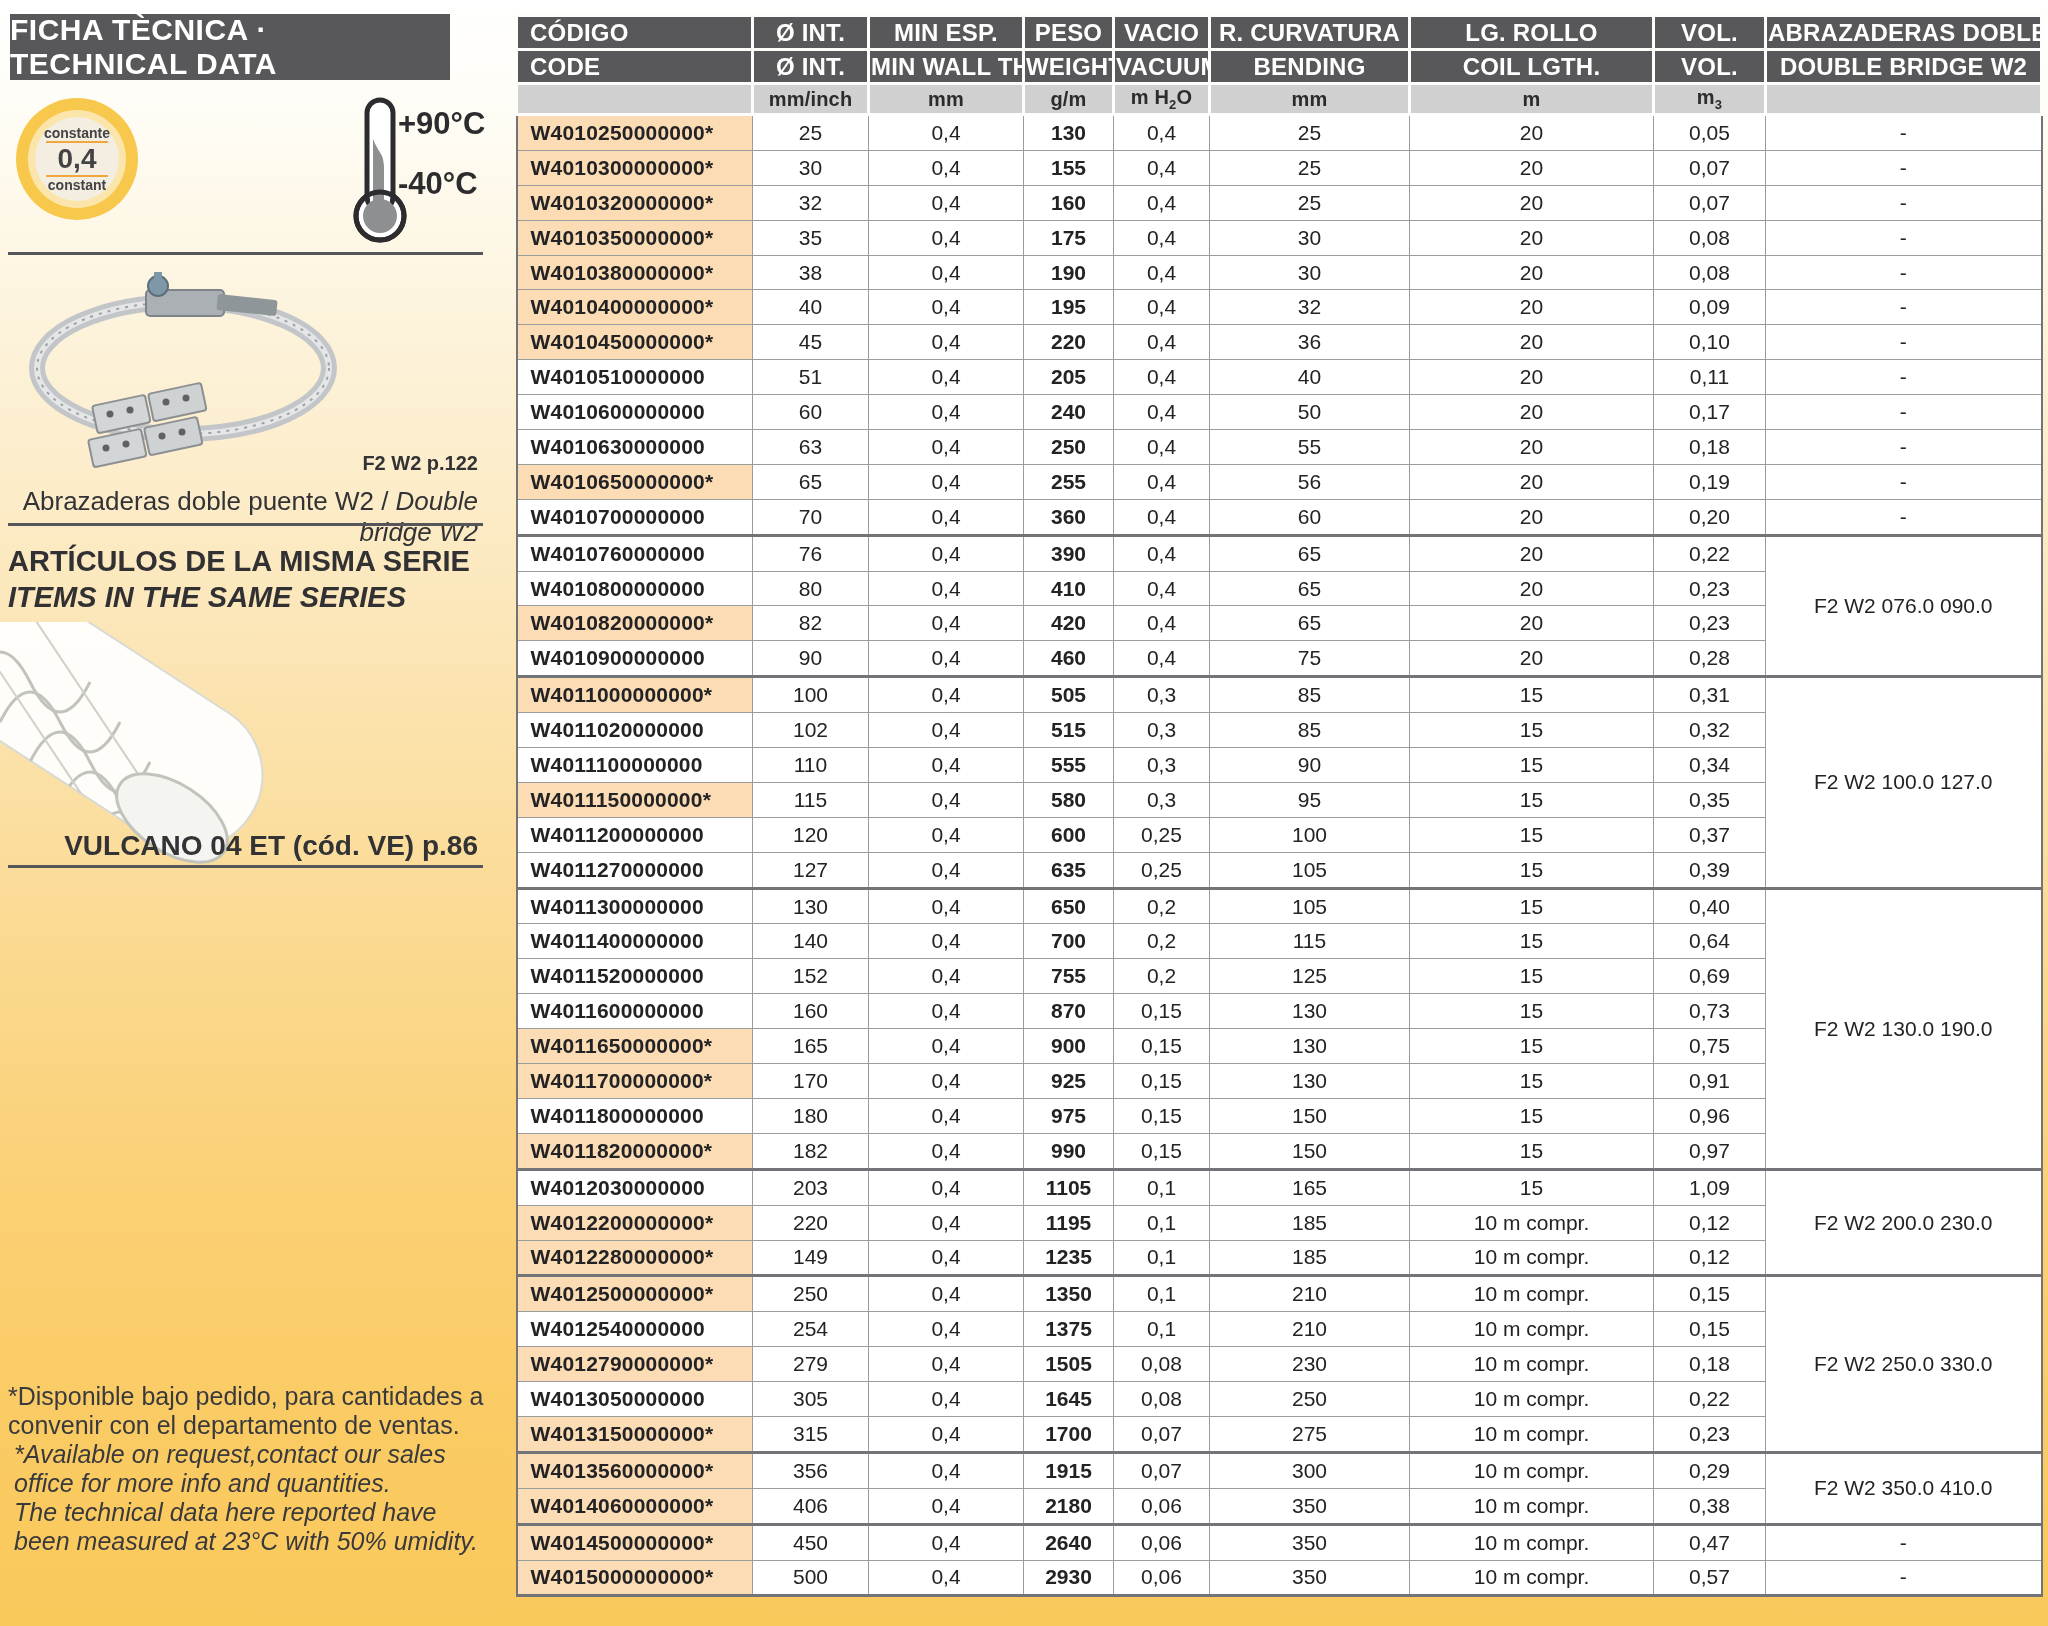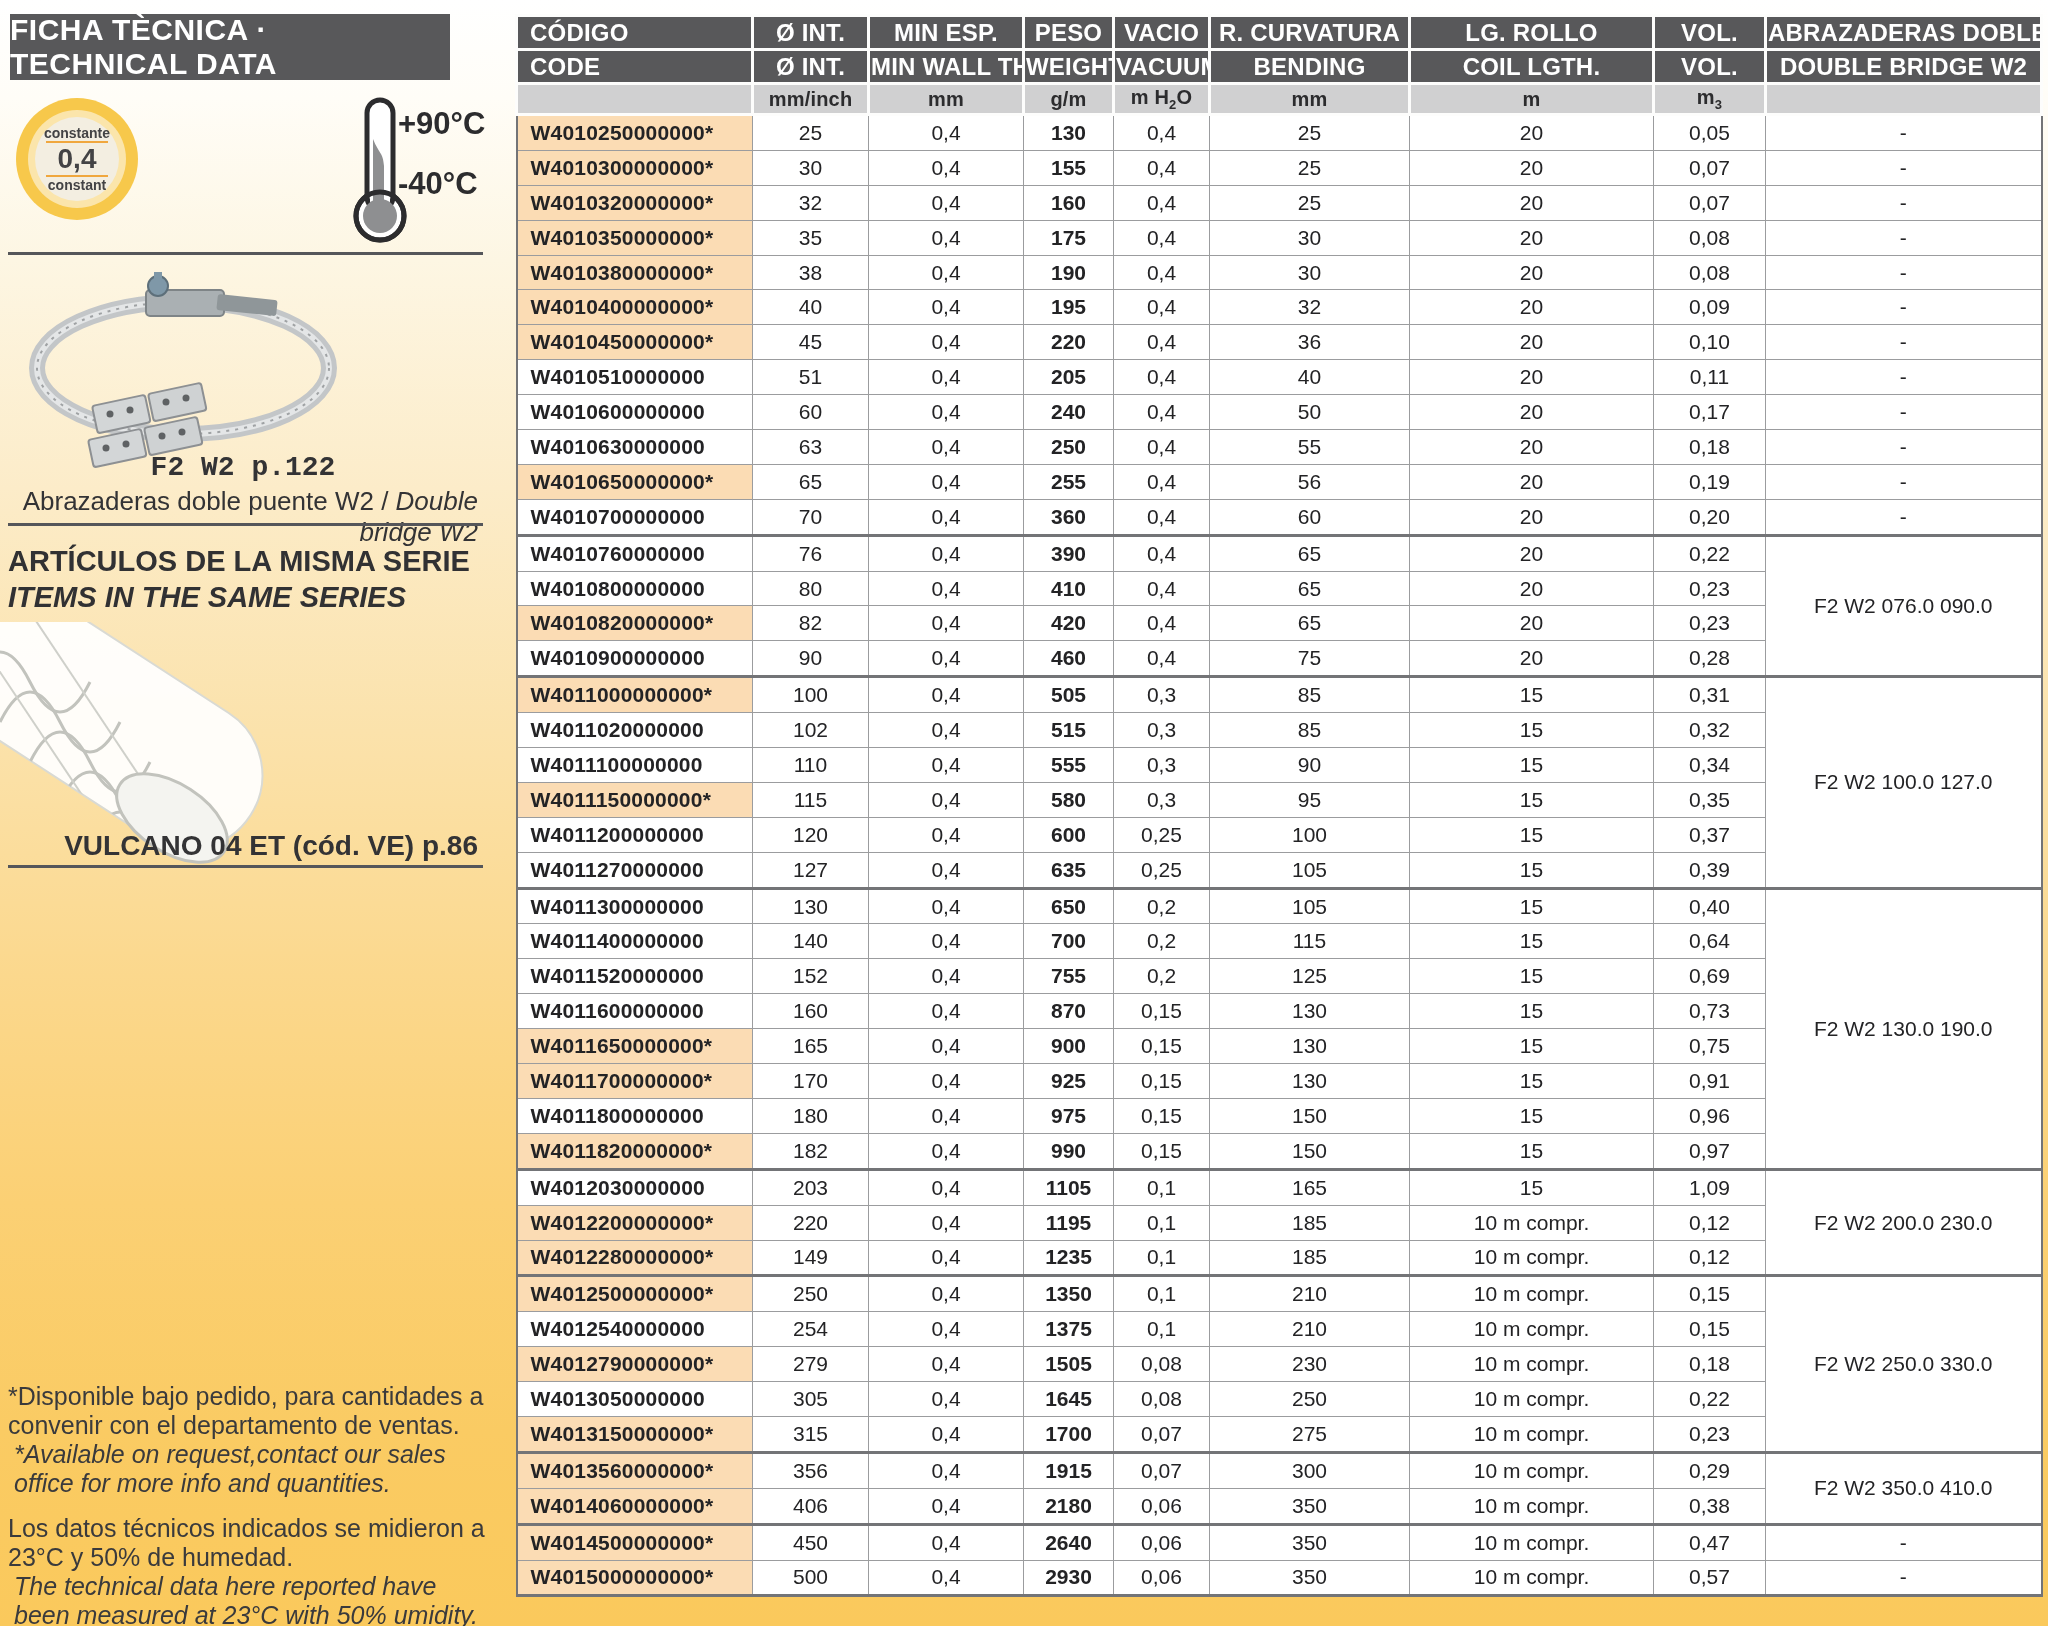--- a/index.html
+++ b/index.html
@@ -21,22 +21,22 @@
                display:flex;flex-direction:column;align-items:center;justify-content:center;gap:1px;}
   .badge-top,.badge-bottom{font-size:14px;font-weight:bold;line-height:1;}
   .badge-value{font-size:28px;font-weight:bold;line-height:1.05;}
   .badge-rule{width:62px;height:2px;background:#f0a73e;}
   .thermo{position:absolute;left:342px;top:94px;}
   .temp-max{position:absolute;left:398px;top:106px;font-size:31px;font-weight:bold;color:#2c2c2e;}
   .temp-min{position:absolute;left:398px;top:166px;font-size:31px;font-weight:bold;color:#2c2c2e;}
   .rule{position:absolute;left:8px;width:475px;height:3px;background:#55565a;}
   .rule1{top:252px;} .rule2{top:523px;} .rule3{top:865px;}
   .clamp-img{position:absolute;left:18px;top:268px;}
-  .clamp-ref{position:absolute;left:8px;top:452px;width:470px;text-align:center;
-             font-size:28px;font-weight:bold;color:#333335;font-family:Liberation Mono, monospace;}
+  .clamp-ref{position:absolute;left:8px;top:452px;width:470px;text-align:right;
+             font-size:20px;font-weight:bold;color:#333335;}
   .clamp-caption{position:absolute;left:8px;top:486px;width:470px;text-align:right;
                  font-size:26px;color:#333335;}
   .clamp-caption .en{font-style:italic;}
   .series-t1{position:absolute;left:8px;top:545px;font-size:29px;font-weight:bold;color:#313133;}
   .series-t2{position:absolute;left:8px;top:581px;font-size:29px;font-weight:bold;font-style:italic;color:#313133;}
   .hose-img{position:absolute;left:0px;top:622px;}
   .hose-ref{position:absolute;left:8px;top:830px;width:470px;text-align:right;
             font-size:28px;font-weight:bold;color:#333335;}
   .footnotes{position:absolute;left:8px;top:1382px;width:486px;color:#3a3a3c;
              font-size:25px;line-height:1.16;}
@@ -149,21 +149,20 @@
     </g>
     <ellipse cx="172" cy="196" rx="34" ry="62" transform="rotate(-57 172 196)" fill="#f4f4f0" stroke="#c2c3bd" stroke-width="3"></ellipse>
   </svg>
   <div class="hose-ref">VULCANO 04 ET (cód. VE) p.86</div>
 
   <div class="rule rule3"></div>
 
   <div class="footnotes">
     <p>*Disponible bajo pedido, para cantidades a convenir con el departamento de ventas.</p>
     <p class="it">*Available on request,contact our sales office for more info and quantities.</p>
-    <p class="gap">Los datos técnicos indicados se midieron a 23°C y 50% de humedad.</p>
     <p class="it">The technical data here reported have been measured at 23°C with 50% umidity.</p>
   </div>
 
   <div class="tablewrap">
     <table>
       <colgroup>
           <col style="width: 236px;">
           <col style="width: 116px;">
           <col style="width: 155px;">
           <col style="width: 90px;">

